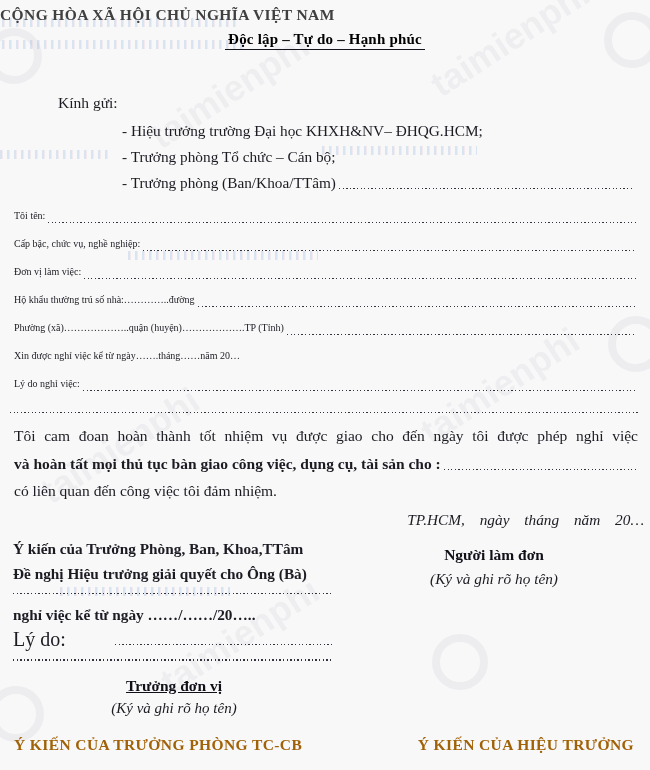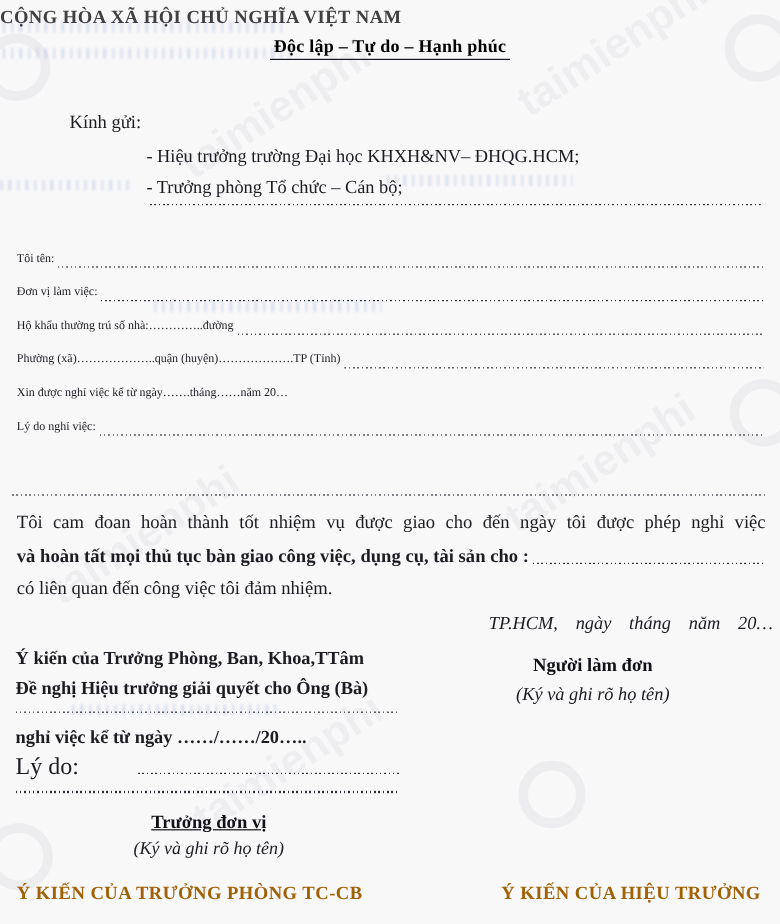--- a/index.html
+++ b/index.html
@@ -119,27 +119,32 @@
 
   <div class="salutation">Kính gửi:</div>
   <div class="recipients">
     <div class="recip-line">
       <span>- Hiệu trưởng trường Đại học KHXH&amp;NV– ĐHQG.HCM;</span>
     </div>
     <div class="recip-line">
       <span>- Trưởng phòng Tổ chức – Cán bộ;</span>
     </div>
     <div class="recip-line">
+      <span>- Trưởng phòng (Ban/Khoa/TTâm)</span>
       <span class="leader"></span>
     </div>
   </div>
 
   <div class="fields">
     <div class="field-row">
       <span>Tôi tên:</span>
+      <span class="leader"></span>
+    </div>
+    <div class="field-row">
+      <span>Cấp bậc, chức vụ, nghề nghiệp:</span>
       <span class="leader"></span>
     </div>
     <div class="field-row">
       <span>Đơn vị làm việc:</span>
       <span class="leader"></span>
     </div>
     <div class="field-row">
       <span>Hộ khẩu thường trú số nhà:…………..đường</span>
       <span class="leader"></span>
     </div>

